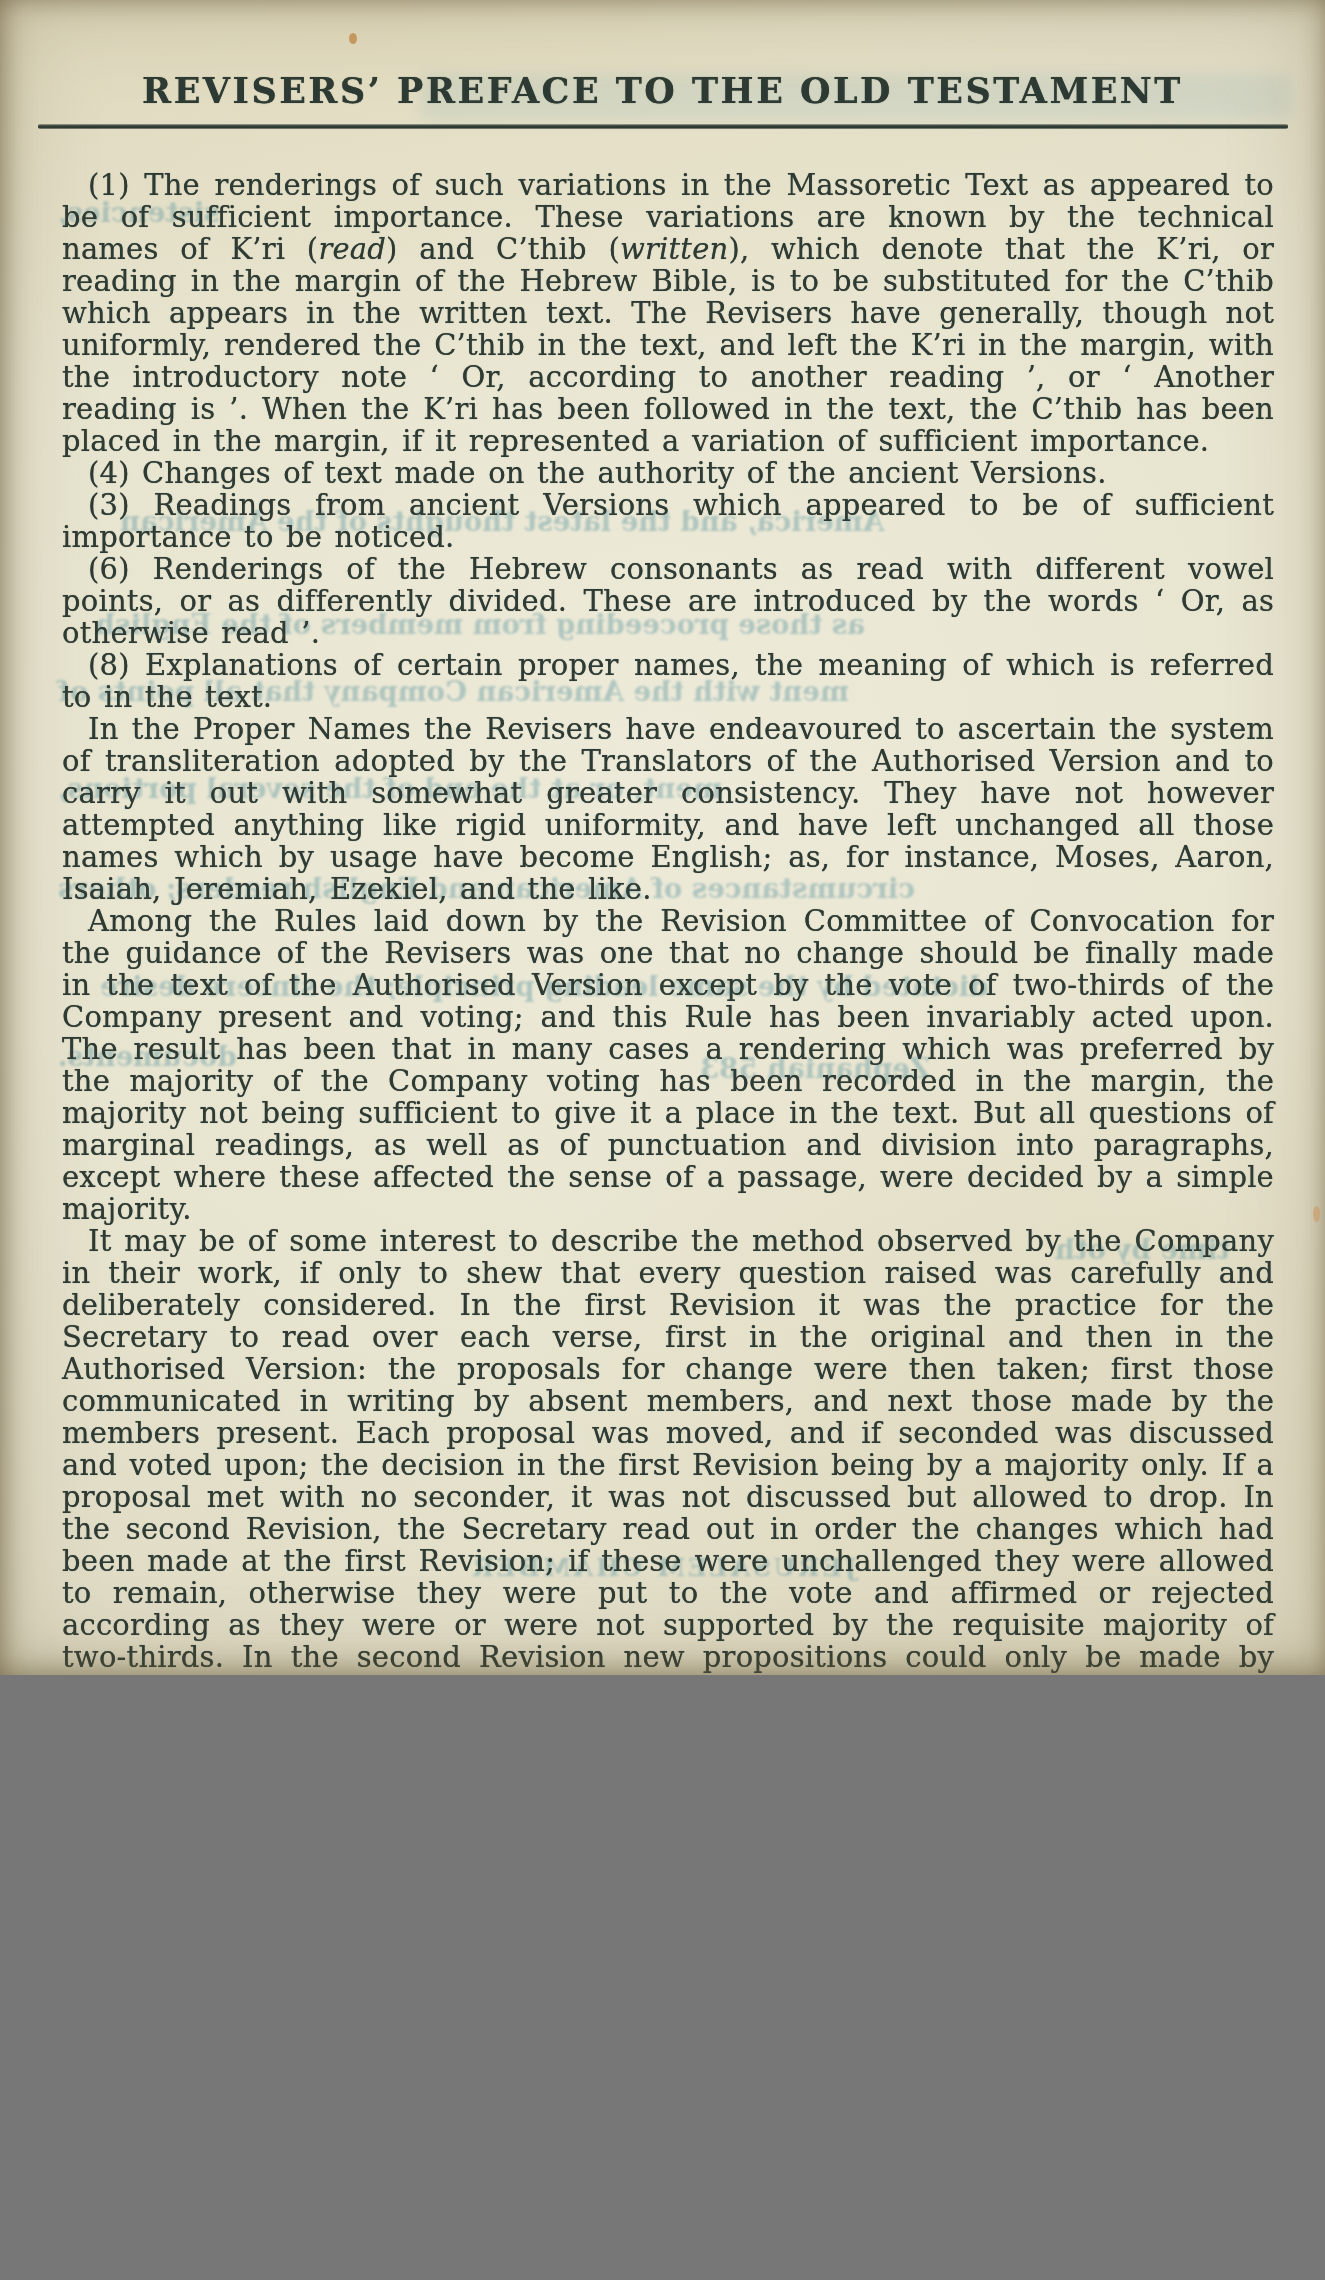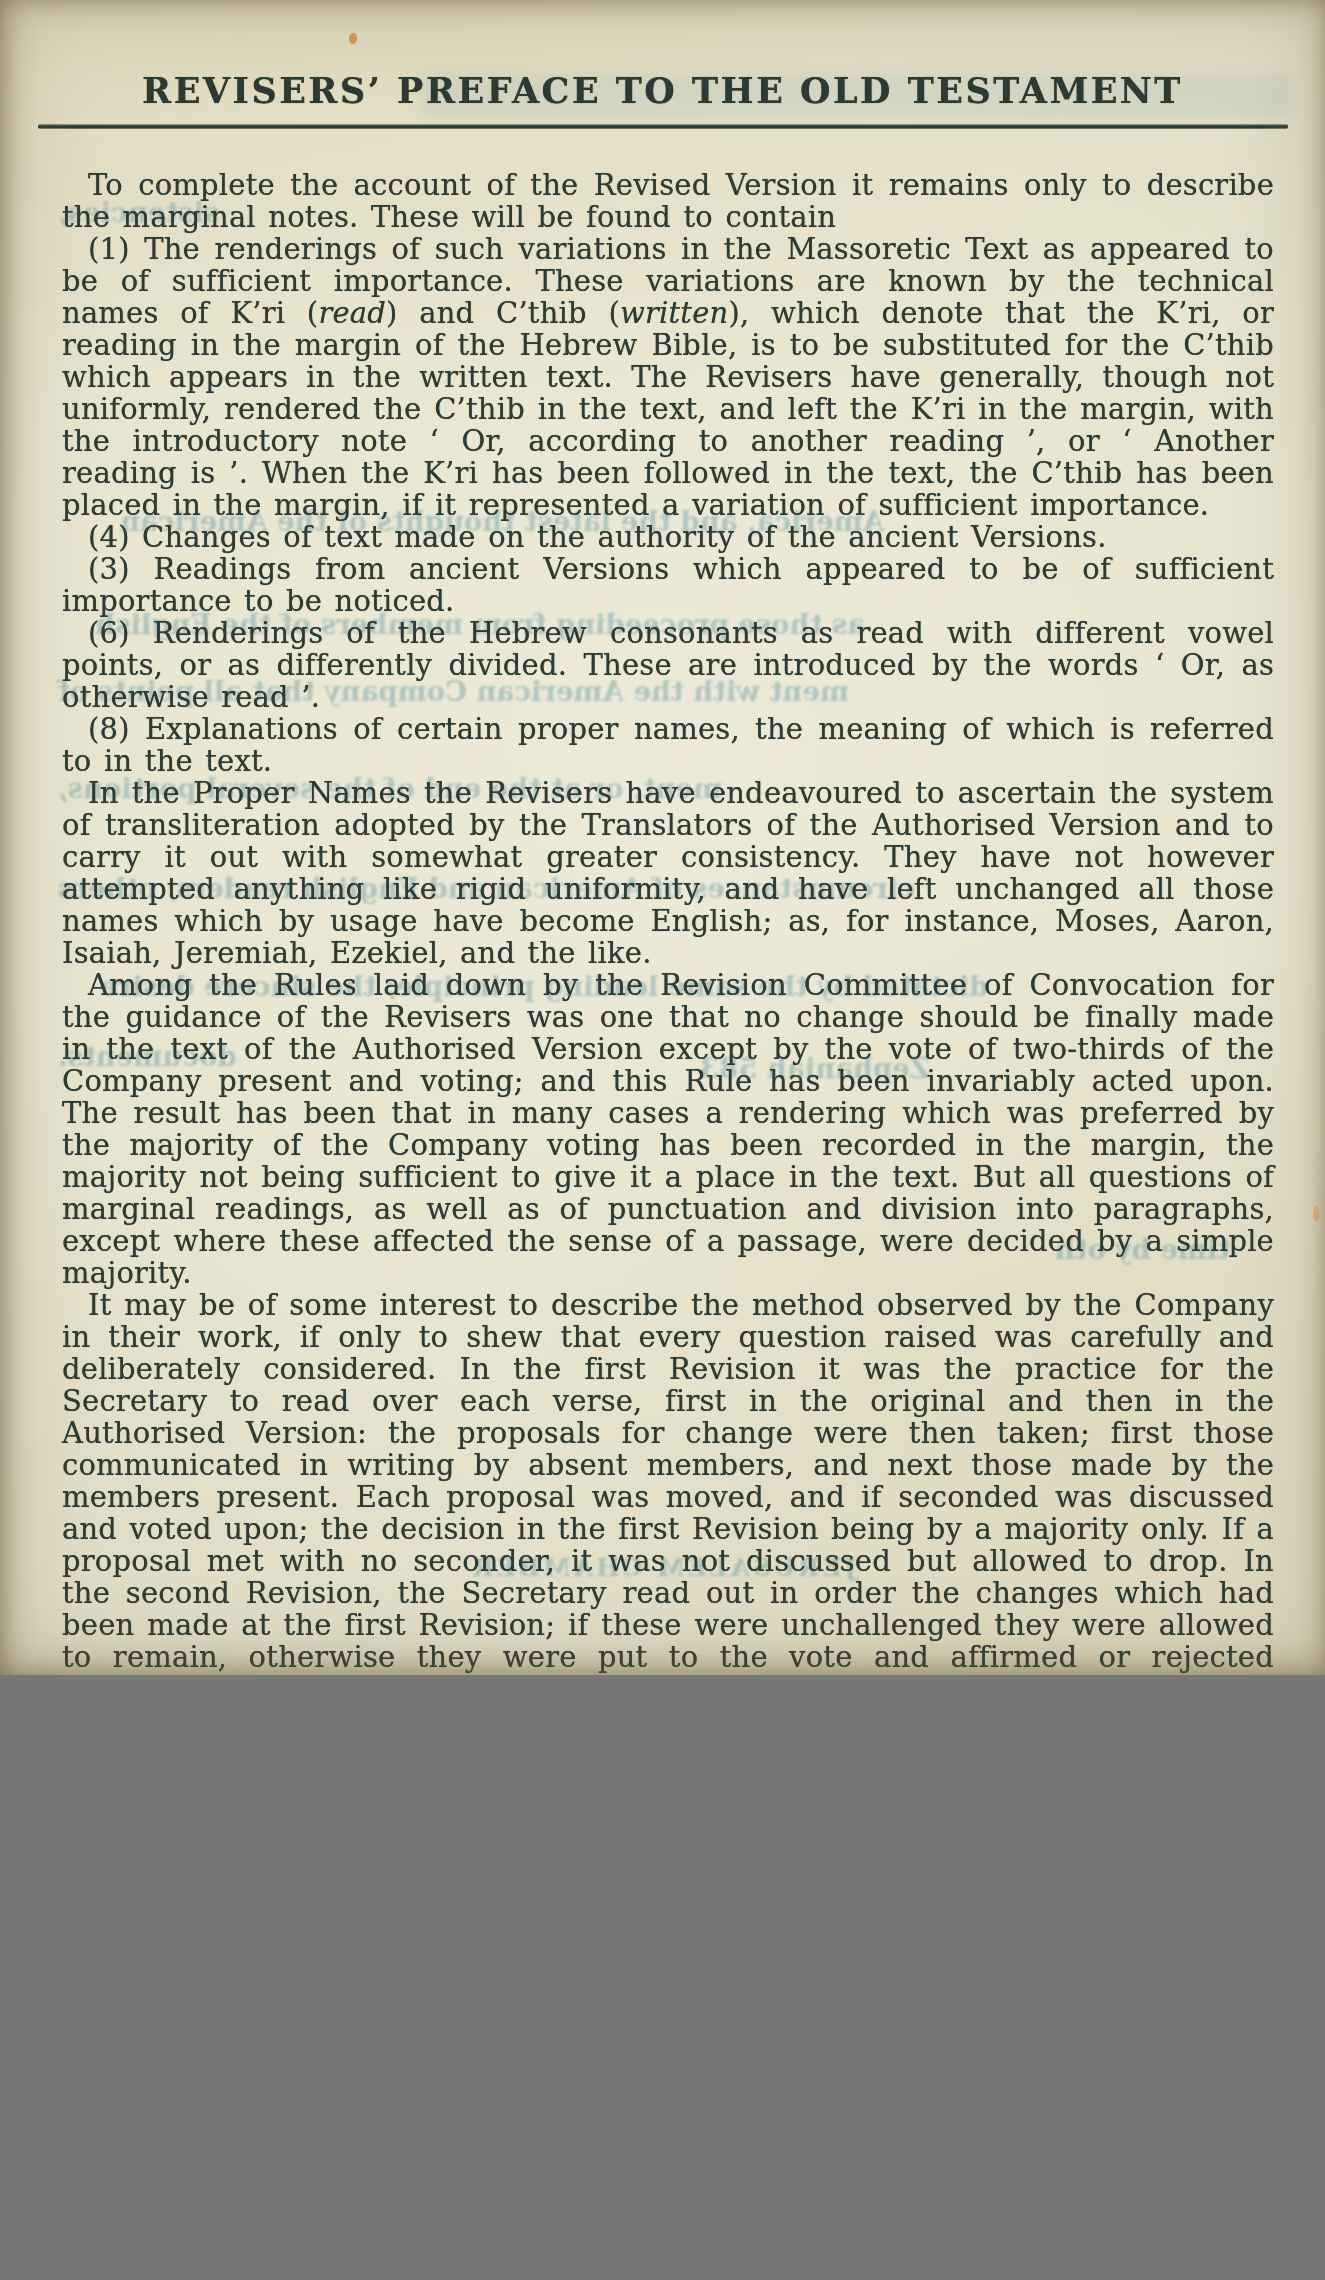--- a/index.html
+++ b/index.html
@@ -69,21 +69,20 @@
       <div class="ghost-line" style="left: 58px; top: 1040px;">documents.</div>
       <div class="ghost-line" style="left: 700px; top: 1052px;">Zephaniah      583</div>
       <div class="ghost-line" style="left: 1055px; top: 1233px;">time by oth</div>
       <div class="ghost-line" style="left: 470px; top: 1553px; font-size: 25px; letter-spacing: 3px;">JERUSALEM CHAMBER</div>
       <div class="ghost-line" style="left: 95px; top: 2105px; font-size: 24px;">The readings preferred by the American Company will be found in the</div>
       <div class="ghost-line" style="left: 58px; top: 2137px; font-size: 24px;">editions of the Revised Version.</div>
     </div>
   <h1 class="title">REVISERS’ PREFACE TO THE OLD TESTAMENT</h1>
   <div class="rule"></div>
   <div class="body">
-      <p class="para"><span>To complete the account of the Revised Version it remains only to describe the marginal notes.  These will be found to contain</span></p>
       <p class="para"><span>(1) The renderings of such variations in the Massoretic Text as appeared to be of sufficient importance.  These variations are known by the technical names of K’ri (</span><span class="it">read</span><span>) and C’thib (</span><span class="it">written</span><span>), which denote that the K’ri, or reading in the margin of the Hebrew Bible, is to be substituted for the C’thib which appears in the written text.  The Revisers have generally, though not uniformly, rendered the C’thib in the text, and left the K’ri in the margin, with the introductory note ‘ Or, according to another reading ’, or ‘ Another reading is ’.  When the K’ri has been followed in the text, the C’thib has been placed in the margin, if it represented a variation of sufficient importance.</span></p>
       <p class="para"><span>(4) Changes of text made on the authority of the ancient Versions.</span></p>
       <p class="para"><span>(3) Readings from ancient Versions which appeared to be of sufficient importance to be noticed.</span></p>
       <p class="para"><span>(6) Renderings of the Hebrew consonants as read with different vowel points, or as differently divided.  These are introduced by the words ‘ Or, as otherwise read ’.</span></p>
       <p class="para"><span>(8) Explanations of certain proper names, the meaning of which is referred to in the text.</span></p>
       <p class="para"><span>In the Proper Names the Revisers have endeavoured to ascertain the system of transliteration adopted by the Translators of the Authorised Version and to carry it out with somewhat greater consistency.  They have not however attempted anything like rigid uniformity, and have left unchanged all those names which by usage have become English; as, for instance, Moses, Aaron, Isaiah, Jeremiah, Ezekiel, and the like.</span></p>
       <p class="para"><span>Among the Rules laid down by the Revision Committee of Convocation for the guidance of the Revisers was one that no change should be finally made in the text of the Authorised Version except by the vote of two-thirds of the Company present and voting; and this Rule has been invariably acted upon.  The result has been that in many cases a rendering which was preferred by the majority of the Company voting has been recorded in the margin, the majority not being sufficient to give it a place in the text.  But all questions of marginal readings, as well as of punctuation and division into paragraphs, except where these affected the sense of a passage, were decided by a simple majority.</span></p>
       <p class="para"><span>It may be of some interest to describe the method observed by the Company in their work, if only to shew that every question raised was carefully and deliberately considered.  In the first Revision it was the practice for the Secretary to read over each verse, first in the original and then in the Authorised Version: the proposals for change were then taken; first those communicated in writing by absent members, and next those made by the members present.  Each proposal was moved, and if seconded was discussed and voted upon; the decision in the first Revision being by a majority only.  If a proposal met with no seconder, it was not discussed but allowed to drop.  In the second Revision, the Secretary read out in order the changes which had been made at the first Revision; if these were unchallenged they were allowed to remain, otherwise they were put to the vote and affirmed or rejected according as they were or were not supported by the requisite majority of two-thirds.  In the second Revision new propositions could only be made by special permission of the Company, and discussion was limited, as far as possible, to exceptional cases.  In the final review, which was in reality the completion of the second Revision, the Company employed themselves in making a general survey of what</span></p>
     </div>
   <div class="folio">xi</div>

